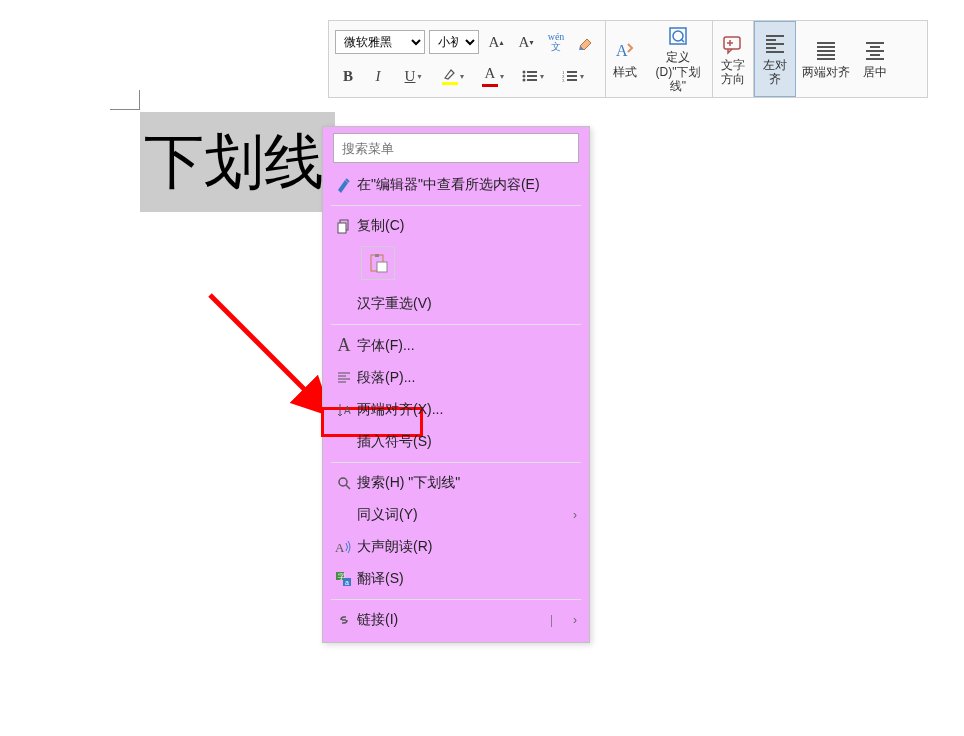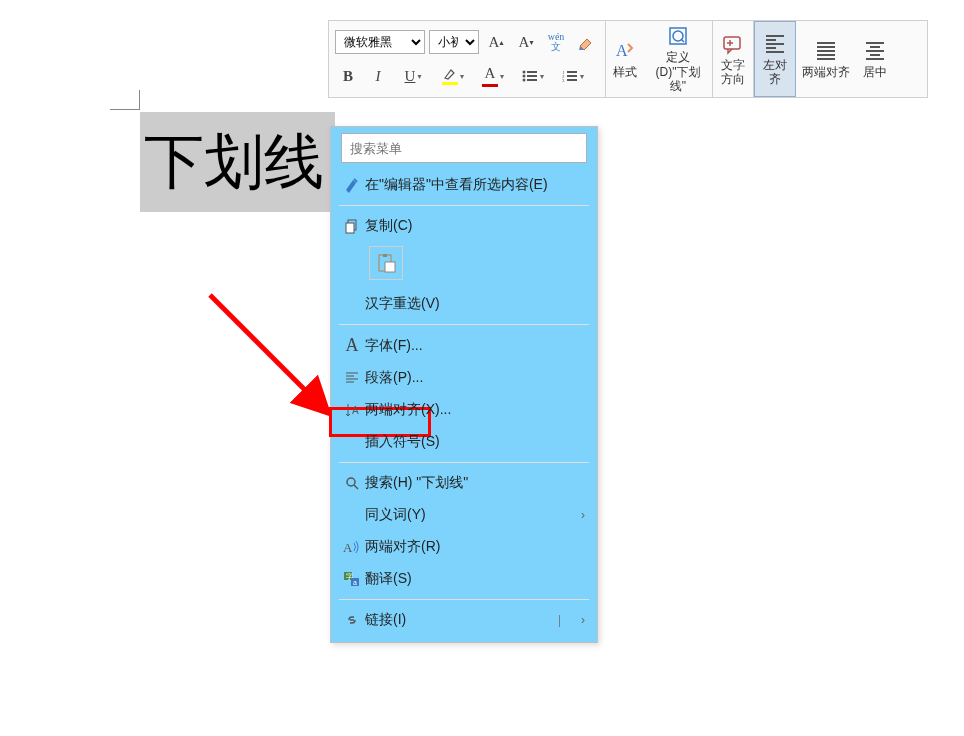--- a/index.html
+++ b/index.html
@@ -125,23 +125,23 @@
       width: 195px;
       height: 100px;
       display: flex;
       align-items: center;
     }
     
     
     .context-menu {
       position: absolute;
       top: 126px;
-      left: 330px;
+      left: 322px;
       width: 268px;
-      background: #7dd3fc;
+      background: #f0abfc;
       border: 1px solid #c0c0c0;
       box-shadow: 2px 2px 6px rgba(0,0,0,0.15);
       padding: 6px 0;
     }
     .search-input {
       margin: 0 10px 6px 10px;
       width: calc(100% - 20px);
       height: 30px;
       border: 1px solid #b0b0b0;
       padding: 0 8px;
@@ -485,21 +485,21 @@
   </div>
   
   <div class="menu-item">
     <span class="menu-icon-slot">
       <svg width="18" height="16" viewBox="0 0 18 16">
           <text x="0" y="13" font-size="13" fill="#555" font-family="serif">A</text>
           <path d="M11 4 Q14 8 11 12" stroke="#3a7bc8" fill="none"></path>
           <path d="M13 2 Q17 8 13 14" stroke="#3a7bc8" fill="none"></path>
         </svg>
     </span>
-    <span>两端对齐(R)</span>
+    <span>大声朗读(R)</span>
   </div>
   
   <div class="menu-item">
     <span class="menu-icon-slot">
       <svg width="18" height="16" viewBox="0 0 18 16">
           <rect x="1" y="1" width="8" height="8" fill="#4a8a4a"></rect>
           <text x="3" y="8" font-size="7" fill="#fff">字</text>
           <rect x="8" y="7" width="8" height="8" fill="#3a7bc8"></rect>
           <text x="10" y="14" font-size="7" fill="#fff">a</text>
         </svg>

